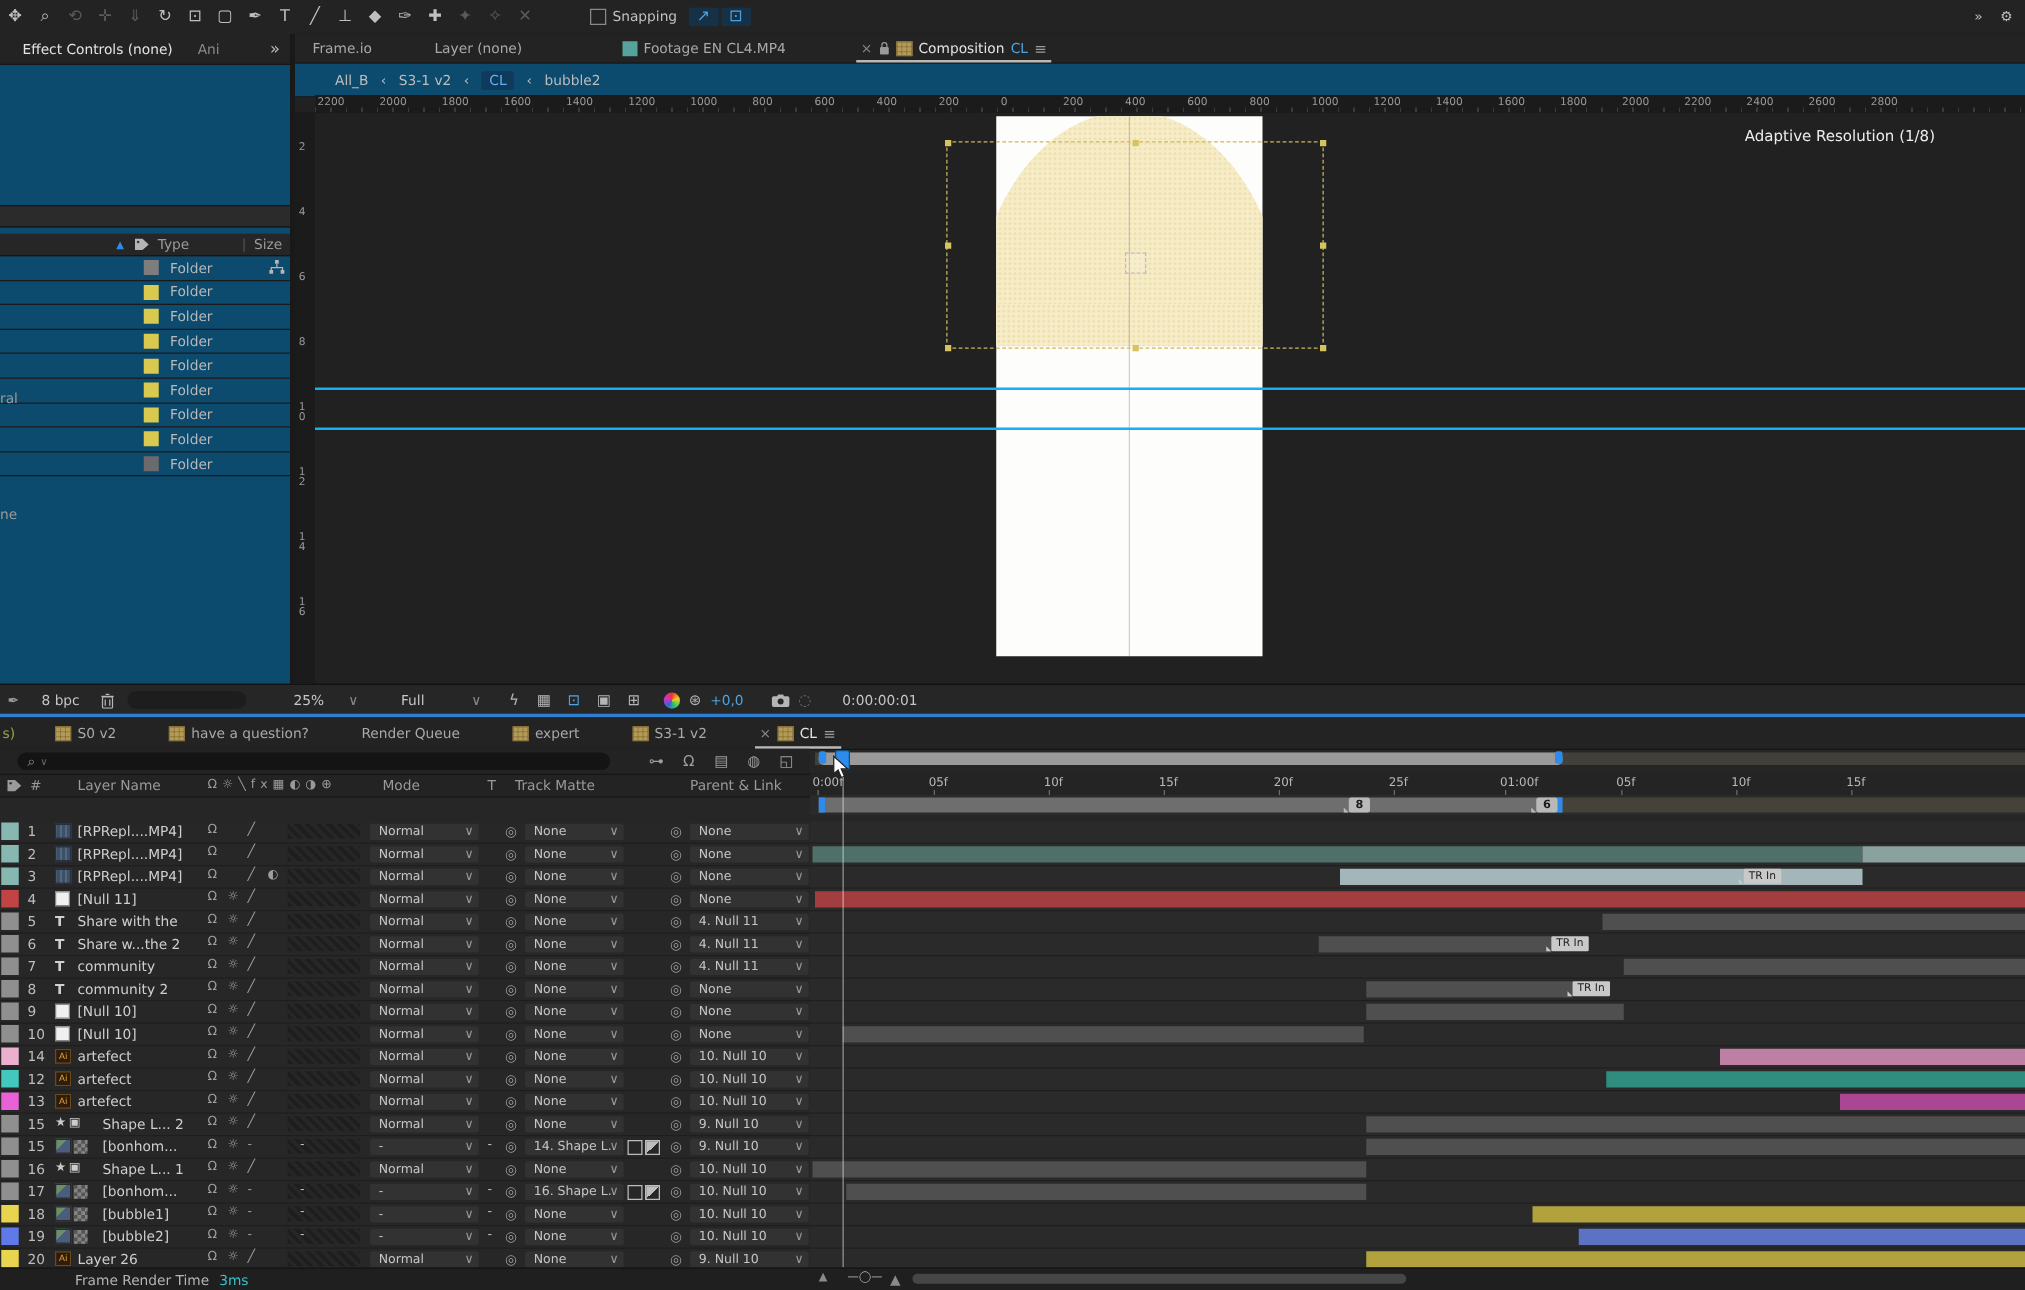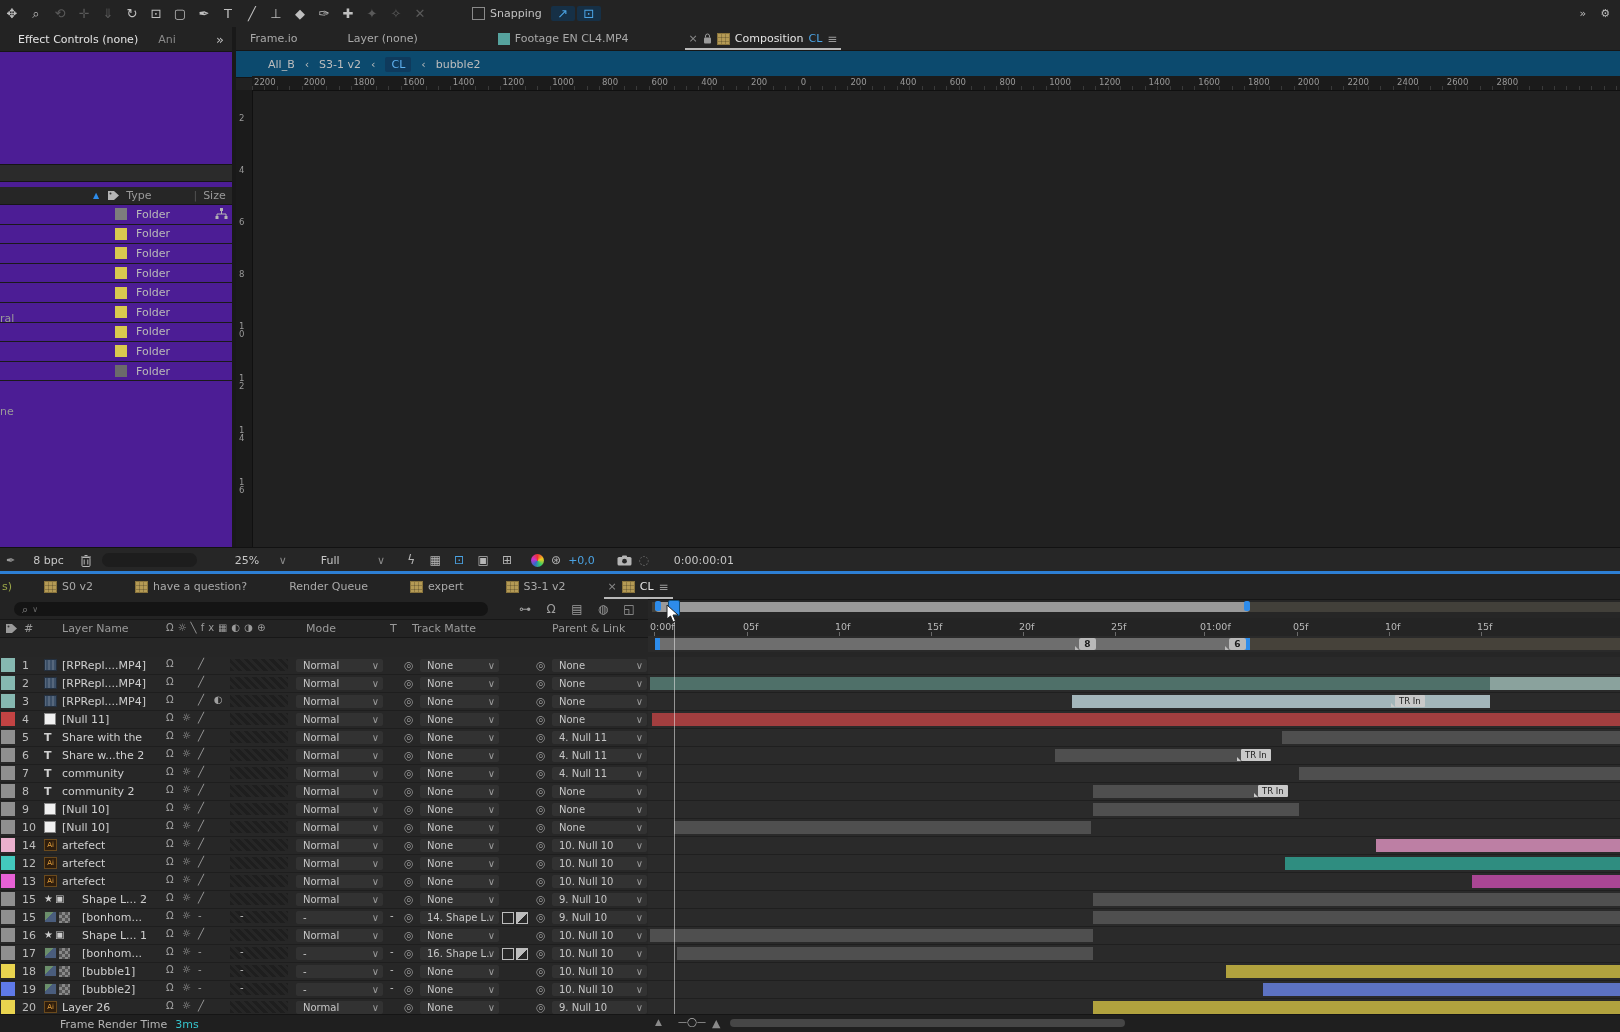--- a/index.html
+++ b/index.html
@@ -19,21 +19,21 @@
   .tabbar{display:flex;align-items:center;background:#232323;border-bottom:1px solid #161616;}
   .tab{display:flex;align-items:center;gap:5px;color:#a9a9a9;padding:0 10px;height:100%;position:relative;}
   .tab.active{color:#e4e4e4;}
   .tab .close{color:#8a8a8a;font-size:11px;}
   .tab .menu{color:#9a9a9a;font-size:12px;}
   .tab-underline{position:absolute;left:6px;right:6px;bottom:0;height:2px;background:#b9b9b9;}
   .comp-ico{width:13px;height:12px;background:#b49a55;box-shadow:inset 0 0 0 1px #8a743c;
     background-image:linear-gradient(#00000033 1px,transparent 1px),linear-gradient(90deg,#00000033 1px,transparent 1px);background-size:4px 4px;}
   .footage-ico{width:12px;height:12px;background:#56a39e;}
   
-  #ec-panel{left:0;top:27px;width:232px;height:520px;background:#4c1d95;border-right:4px solid #191919;}
+  #ec-panel{left:0;top:27px;width:232px;height:520px;background:#0c4a6e;border-right:4px solid #191919;}
   #ec-tabs{height:24px;}
   #proj-field{left:0;top:137px;width:232px;height:16px;background:#2b2b2b;border-top:1px solid #151515;border-bottom:1px solid #151515;}
   #proj-head{left:0;top:160px;width:232px;height:17px;background:#262626;border-bottom:1px solid #161616;display:flex;align-items:center;color:#9a9a9a;}
   .proj-row{position:relative;height:18.6px;border-bottom:1px solid #1a1a1a;display:flex;align-items:center;}
   .swatch{width:12px;height:12px;margin-left:115px;}
   .proj-label{margin-left:9px;color:#b9b9b9;}
   .partial{position:absolute;left:0;color:#9a9a9a;margin-top:23px;}
   
   #bottom-bar{left:0;top:547px;width:1620px;height:24px;background:#262626;border-top:1px solid #121212;display:flex;align-items:center;}
   #blue-sep{left:0;top:571px;width:1620px;height:3px;background:#2d7fd4;}
@@ -301,20 +301,41 @@
         <span class="rl-label" style="top: 180px;">8</span>
         <span class="rl-label" style="top: 232px;">1
 0</span>
         <span class="rl-label" style="top: 284px;">1
 2</span>
         <span class="rl-label" style="top: 336px;">1
 4</span>
         <span class="rl-label" style="top: 388px;">1
 6</span>
       </div>
+    <div class="abs" id="canvas">
+      <div id="comp-frame">
+        <div id="dome"></div>
+        <div id="dome-base"></div>
+        <div id="comp-center-line"></div>
+      </div>
+      <div class="guide" style="top:220px;"></div>
+      <div class="guide" style="top:252px;"></div>
+      <div id="sel-rect">
+          <div class="handle" style="left: calc(0% - 2.5px); top: calc(0% - 2.5px);"></div>
+          <div class="handle" style="left: calc(50% - 2.5px); top: calc(0% - 2.5px);"></div>
+          <div class="handle" style="left: calc(100% - 2.5px); top: calc(0% - 2.5px);"></div>
+          <div class="handle" style="left: calc(0% - 2.5px); top: calc(50% - 2.5px);"></div>
+          <div class="handle" style="left: calc(100% - 2.5px); top: calc(50% - 2.5px);"></div>
+          <div class="handle" style="left: calc(0% - 2.5px); top: calc(100% - 2.5px);"></div>
+          <div class="handle" style="left: calc(50% - 2.5px); top: calc(100% - 2.5px);"></div>
+          <div class="handle" style="left: calc(100% - 2.5px); top: calc(100% - 2.5px);"></div>
+        </div>
+      <div id="anchor-box"></div>
+      <div id="adaptive">Adaptive Resolution (1/8)</div>
+    </div>
   </div>
 
   <div class="abs" id="bottom-bar">
     <span style="margin-left:6px;color:#9a9a9a;">✒</span>
     <span class="bb-item" style="margin-left:18px;">8 bpc</span>
     <svg class="trash-svg" style="margin-left:16px;" width="12" height="13" viewBox="0 0 12 13">
         <rect x="2" y="3.5" width="8" height="9" rx="1" fill="none" stroke="#b5b5b5"></rect>
         <line x1="1" y1="3" x2="11" y2="3" stroke="#b5b5b5"></line>
         <line x1="4.5" y1="1.5" x2="7.5" y2="1.5" stroke="#b5b5b5"></line>
         <line x1="4.2" y1="5.5" x2="4.2" y2="10.5" stroke="#b5b5b5"></line>

